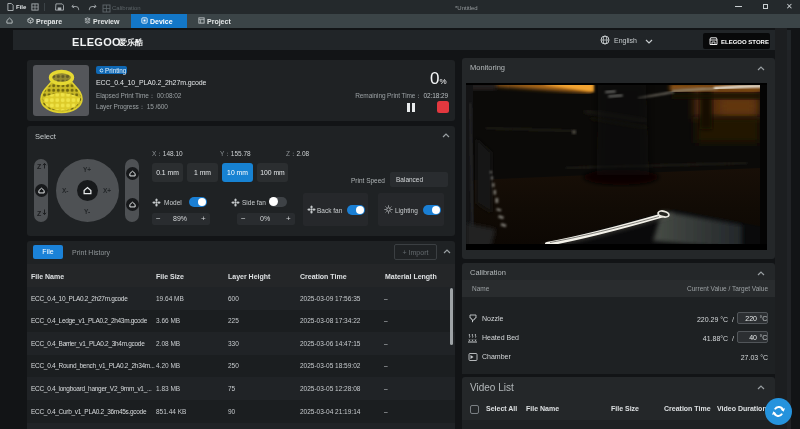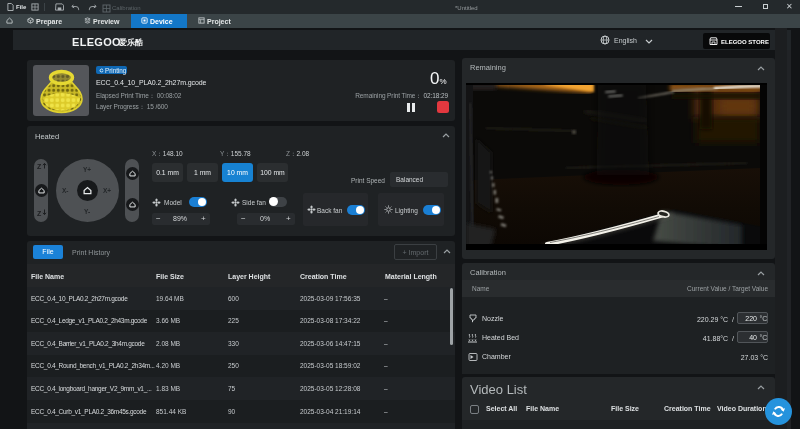--- a/index.html
+++ b/index.html
@@ -153,21 +153,21 @@
 <div class="abs" style="left:96px;top:79px;font-size:7px;letter-spacing:-0.1px;color:#e2e5e7;">ECC_0.4_10_PLA0.2_2h27m.gcode</div>
 <div class="abs" style="left:96px;top:91.5px;font-size:6.5px;letter-spacing:-0.1px;color:#9aa0a3;">Elapsed Print Time：&nbsp;00:08:02</div>
 <div class="abs" style="left:96px;top:102.5px;font-size:6.5px;letter-spacing:-0.1px;color:#9aa0a3;">Layer Progress：&nbsp;15 /600</div>
 <div class="abs" style="left:430px;top:69px;font-size:17px;color:#f4f6f7;">0<span style="font-size:8px;">%</span></div>
 <div class="abs" style="right:352px;top:91.5px;font-size:6.5px;letter-spacing:-0.1px;color:#9aa0a3;">Remaining Print Time：&nbsp;<span style="color:#b9bfc2;">02:18:29</span></div>
 <div class="abs" style="left:407px;top:103px;width:2.5px;height:9px;background:#e8ebec;"></div>
 <div class="abs" style="left:412px;top:103px;width:2.5px;height:9px;background:#e8ebec;"></div>
 <div class="abs" style="left:437px;top:101px;width:12px;height:12px;background:#e2383f;border-radius:2.5px;"></div>
 
 <div class="abs" style="left:27px;top:126px;width:428px;height:110px;background:#1f2224;border-radius:3px;"></div>
-<div class="abs" style="left:35px;top:132px;font-size:7.5px;color:#c3c8ca;">Heated</div>
+<div class="abs" style="left:35px;top:132px;font-size:7.5px;color:#c3c8ca;">Select</div>
 <div class="abs" style="left:442px;top:133px;">
   <svg class="caret" viewBox="0 0 8 5">
         <path d="M1 4l3-3 3 3" fill="none" stroke="#9aa0a3" stroke-width="1.2"></path>
       </svg>
 </div>
 
 <div class="abs" style="left:34px;top:159px;width:14px;height:63px;background:#4e5154;border-radius:7px;"></div>
 <div class="abs" style="left:37px;top:161px;">
       <svg width="11" height="9" viewBox="0 0 11 9">
         <text x="0" y="7.5" font-size="7" font-weight="bold" fill="#1d1f21" font-family="Liberation Sans">Z</text>
@@ -337,21 +337,21 @@
 <div class="abs" style="left:156px;top:407.5px;font-size:6.5px;color:#c7cbce;">851.44 KB</div>
 <div class="abs" style="left:228px;top:407.5px;font-size:6.5px;color:#c7cbce;">90</div>
 <div class="abs" style="left:300px;top:407.5px;font-size:6.5px;color:#c7cbce;">2025-03-04 21:19:14</div>
 <div class="abs" style="left:384px;top:407.5px;font-size:6.5px;color:#c7cbce;">–</div>
 <div class="abs" style="left:27px;top:422.6px;width:428px;height:6.399999999999977px;background:#202326;"></div>
 </div>
 
 <div class="abs" style="left:450px;top:288px;width:3px;height:57px;background:#9ea3a6;border-radius:1.5px;"></div>
 
 <div class="abs" style="left:462px;top:58px;width:313px;height:201px;background:#242729;border-radius:3px;"></div>
-<div class="abs" style="left:470px;top:63px;font-size:7.5px;color:#b4b9bb;">Remaining</div>
+<div class="abs" style="left:470px;top:63px;font-size:7.5px;color:#b4b9bb;">Monitoring</div>
 <div class="abs" style="left:757px;top:66px;">
   <svg class="caret" viewBox="0 0 8 5">
         <path d="M1 4l3-3 3 3" fill="none" stroke="#9aa0a3" stroke-width="1.2"></path>
       </svg>
 </div>
 <div class="abs" style="left:466px;top:83px;width:301px;height:167px;background:#000;overflow:hidden;">
   <svg width="301" height="167" viewBox="0 0 301 167">
     <defs>
       <linearGradient id="bedg" x1="0" y1="0" x2="0" y2="1">
         <stop offset="0" stop-color="#180f07"></stop>
@@ -476,21 +476,21 @@
 <div class="abs" style="left:468px;top:352px;">
   <svg width="10" height="10" viewBox="0 0 10 10">
         <rect x="1" y="1.5" width="8" height="7" rx="1" fill="none" stroke="#c6cacc" stroke-width="0.9"></rect>
         <path d="M2.5 3v4l3-2z" fill="#c6cacc"></path>
       </svg>
 </div>
 <div class="abs" style="left:482px;top:353px;font-size:7px;color:#d5d8da;">Chamber</div>
 <div class="abs" style="left:0;top:353.5px;width:768px;text-align:right;font-size:7px;color:#d5d8da;">27.03 °C</div>
 
 <div class="abs" style="left:462px;top:377px;width:313px;height:52px;background:#242729;border-radius:3px 3px 0 0;"></div>
-<div class="abs" style="left:470px;top:382px;font-size:13px;color:#b4b9bb;">Video List</div>
+<div class="abs" style="left:470px;top:382px;font-size:10px;color:#b4b9bb;">Video List</div>
 <div class="abs" style="left:757px;top:385px;">
   <svg class="caret" viewBox="0 0 8 5">
         <path d="M1 4l3-3 3 3" fill="none" stroke="#9aa0a3" stroke-width="1.2"></path>
       </svg>
 </div>
 <div class="abs" style="left:462px;top:397px;width:313px;height:23px;background:#242729;"></div>
 <div class="abs" style="left:470px;top:404.5px;width:9px;height:9px;border:1px solid #7b8084;border-radius:2px;"></div>
 <div class="abs" style="left:486px;top:405px;font-size:7px;font-weight:bold;color:#dde0e2;">Select All</div>
 <div class="abs" style="left:526px;top:405px;font-size:7px;font-weight:bold;color:#dde0e2;">File Name</div>
 <div class="abs" style="left:611px;top:405px;font-size:7px;font-weight:bold;color:#dde0e2;">File Size</div>

